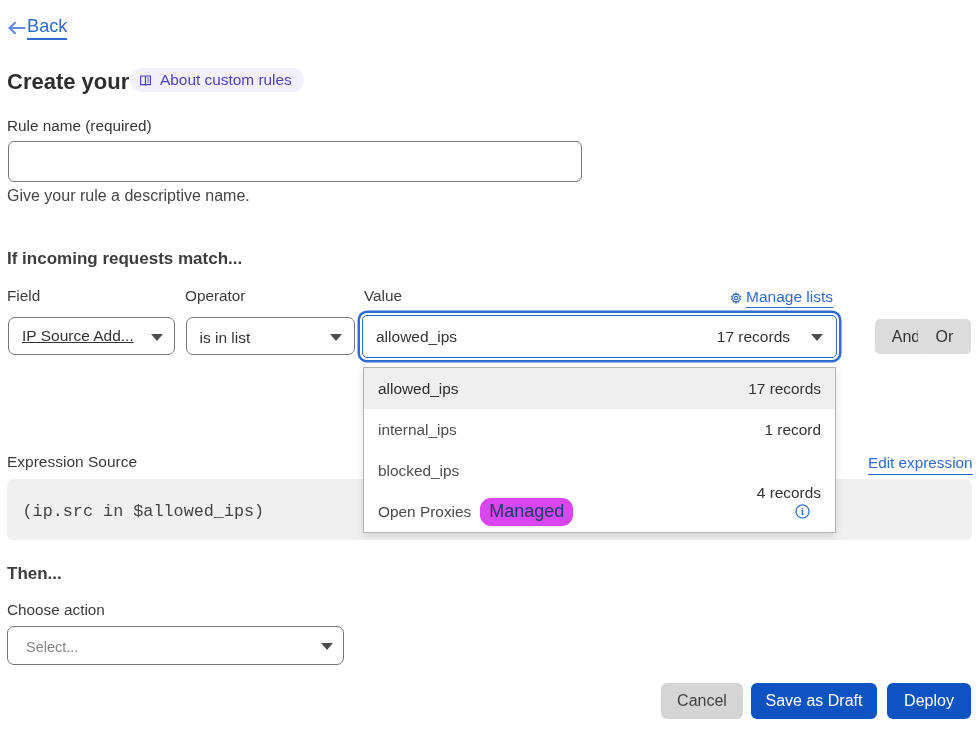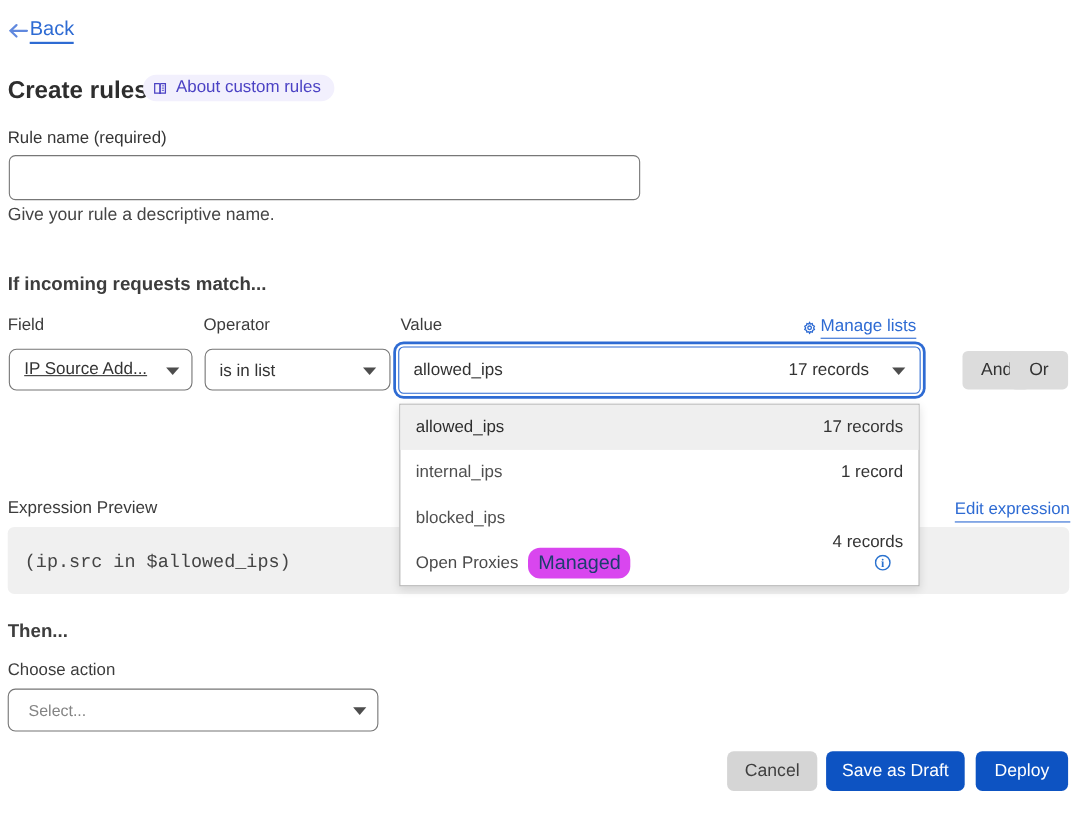--- a/index.html
+++ b/index.html
@@ -15,21 +15,21 @@
 <body>
 <div id="page">
 
   <div class="abs" style="left:7px; top:16px;">
     <svg style="position:absolute; left:0; top:5px;" width="19" height="14" viewBox="0 0 19 14" fill="none" stroke="#6088de" stroke-width="2" stroke-linecap="round">
         <path d="M17.5 7H2.5M8 1.8L2.5 7L8 12.2"></path>
       </svg>
     <a class="link" style="margin-left:20px; font-size:18.2px; border-bottom:2px solid #2e6bd3; padding-bottom:2px;">Back</a>
   </div>
 
-  <div class="abs" style="left:7px; top:69px; font-size:22px; font-weight:bold; color:#2e2e2e;">Create rules</div>
+  <div class="abs" style="left:7px; top:69px; font-size:22px; font-weight:bold; color:#2e2e2e;">Create your</div>
   <div class="abs" style="left:130px; top:68px; width:174px; height:24px; background:#f2f0fd; border-radius:12px; display:flex; align-items:center;">
     <svg style="margin-left:9px;" width="13" height="13" viewBox="0 0 16 16" fill="none" stroke="#4b42c4" stroke-width="1.4">
       <path d="M2 2.5h5c.6 0 1 .4 1 1v10.5c0-.6-.4-1-1-1H2z"></path>
       <path d="M14 2.5H9c-.6 0-1 .4-1 1v10.5c0-.6.4-1 1-1h5z"></path>
       <path d="M10 5h2.5M10 7.5h2.5M10 10h2.5" stroke-width="1"></path>
     </svg>
     <span style="margin-left:8px; font-size:15.4px; color:#4b42c4;">About custom rules</span>
   </div>
 
   <div class="abs" style="left:7px; top:116.5px; font-size:15.3px; color:#363636;">Rule name (required)</div>
@@ -62,21 +62,21 @@
 
   <div class="sel" style="left:362px; top:314.5px; width:475px; height:43px; border:1px solid #2e6bd3; box-shadow:0 0 0 2px #fff, 0 0 0 4.5px #2e6bd3; border-radius:5px;">
     <span style="position:absolute; left:13px; top:12.5px;">allowed_ips</span>
     <span style="position:absolute; right:46px; top:12.5px;">17 records</span>
     <span class="caret" style="right:13px; top:18.5px;"></span>
   </div>
 
   <div class="abs" style="left:846px; top:319px; width:62px; height:35px; background:#dcdcdc; border-radius:5px; display:flex; align-items:center; justify-content:center; font-size:16px; color:#333;margin-left:29px;">And</div>
   <div class="abs" style="left:918px; top:319px; width:53px; height:35px; background:#dcdcdc; border-radius:5px; display:flex; align-items:center; justify-content:center; font-size:16px; color:#333;">Or</div>
 
-  <div class="abs" style="left:7px; top:453px; font-size:15.5px; color:#3b3b3b;">Expression Preview</div>
+  <div class="abs" style="left:7px; top:453px; font-size:15.5px; color:#3b3b3b;">Expression Source</div>
   <a class="link abs" style="left:868px; top:454px; font-size:15.3px; border-bottom:1.5px solid #2e6bd3; padding-bottom:2px;">Edit expression</a>
   <div class="abs" style="left:7px; top:479px; width:965px; height:61px; background:#f0f0f0; border-radius:6px;"></div>
   <div class="abs" style="left:22.5px; top:501.5px; font-family:'Liberation Mono', monospace; font-size:16.8px; color:#444;">(ip.src in $allowed_ips)</div>
 
   <div class="abs" style="left:363px; top:367px; width:473px; background:#fff; border:1px solid #b3b3b3; box-shadow:0 3px 8px rgba(0,0,0,0.12); z-index:5;">
     <div style="height:41px; background:#efefef; display:flex; align-items:center; font-size:15.4px;">
       <span style="margin-left:14px; color:#2d2d2d;">allowed_ips</span>
       <span style="margin-left:auto; margin-right:14px; color:#333;">17 records</span>
     </div>
     <div style="height:41px; display:flex; align-items:center; font-size:15.4px;">

